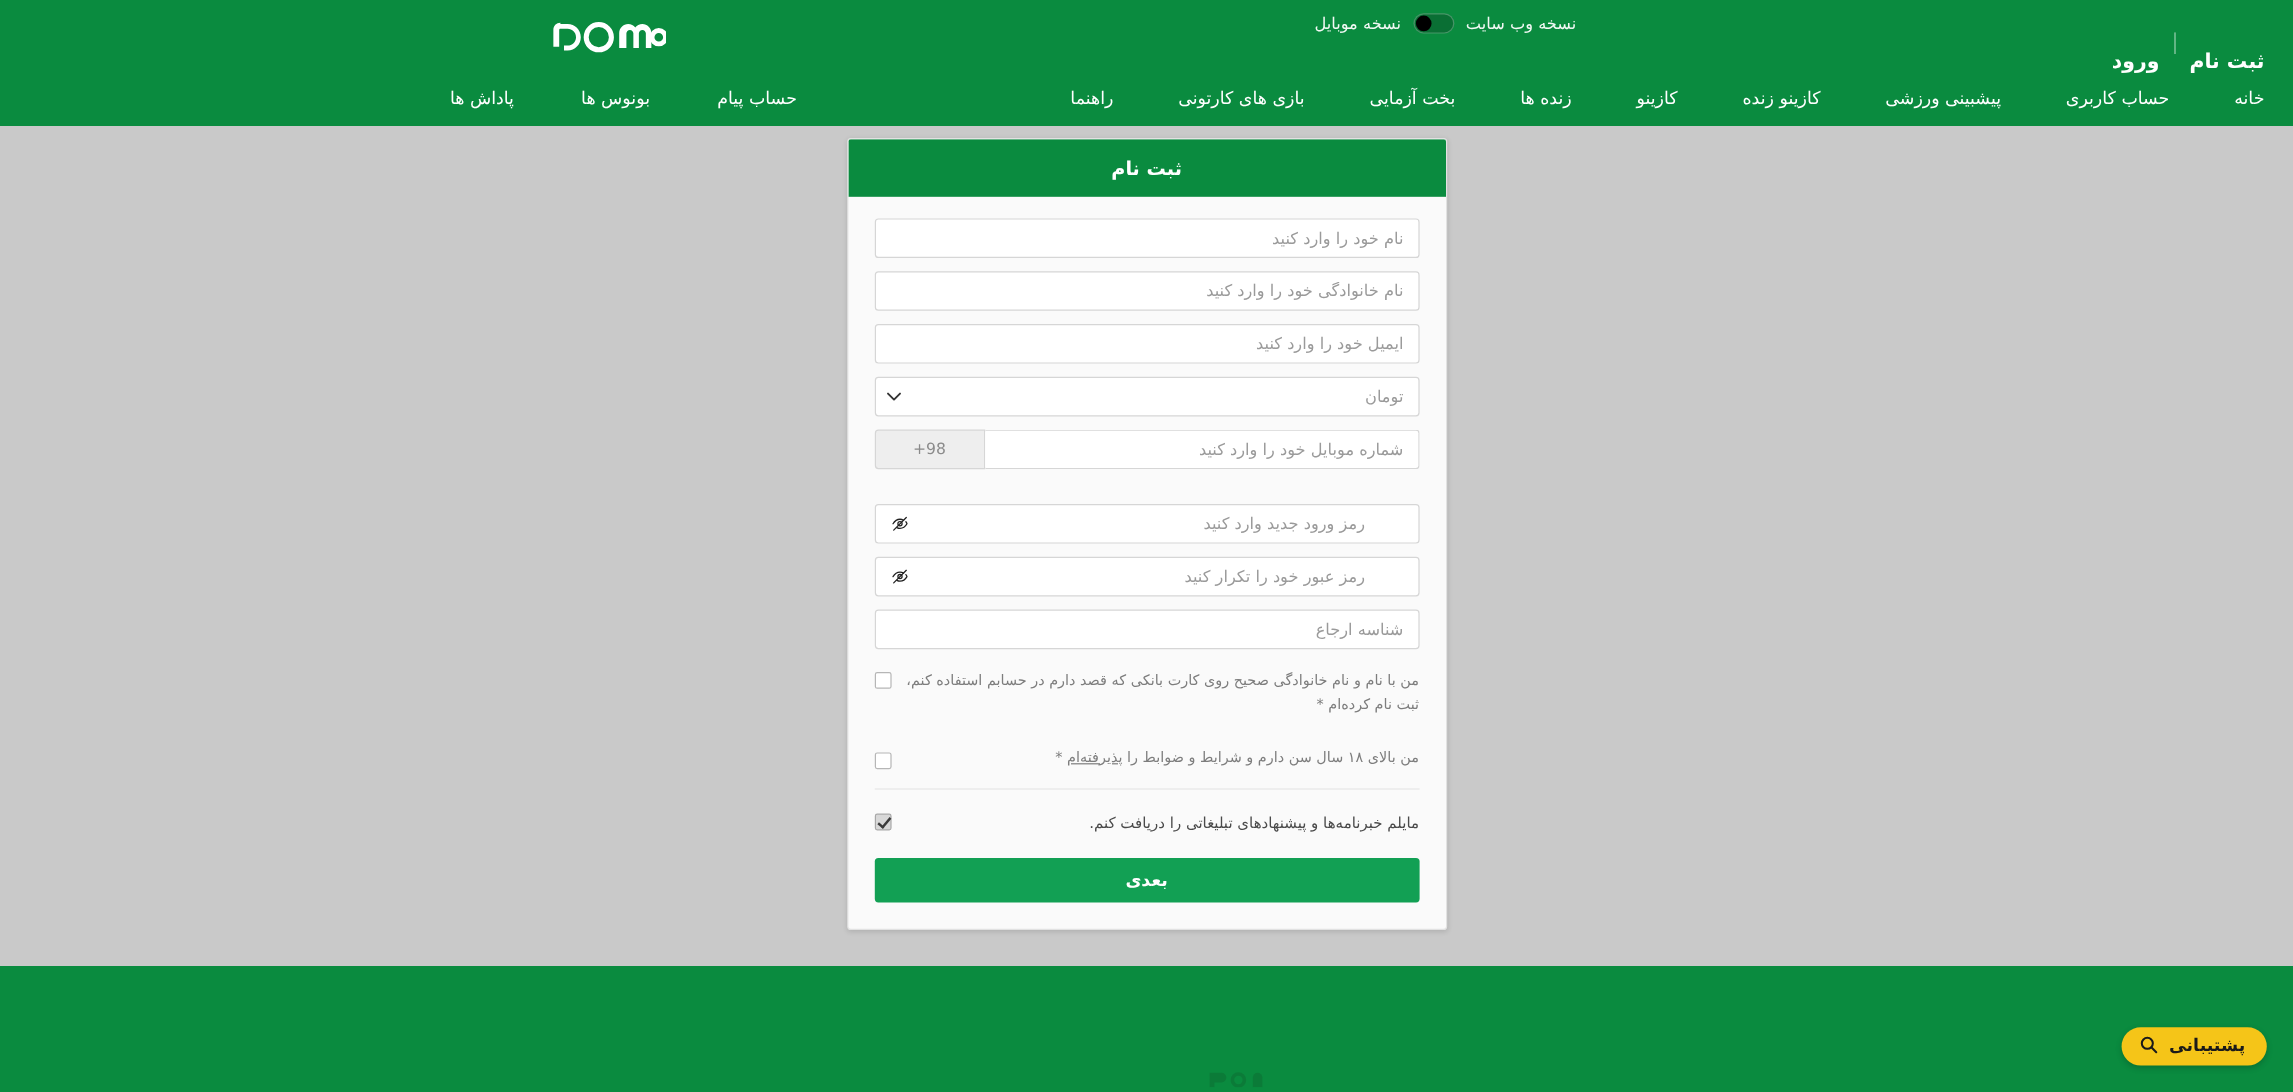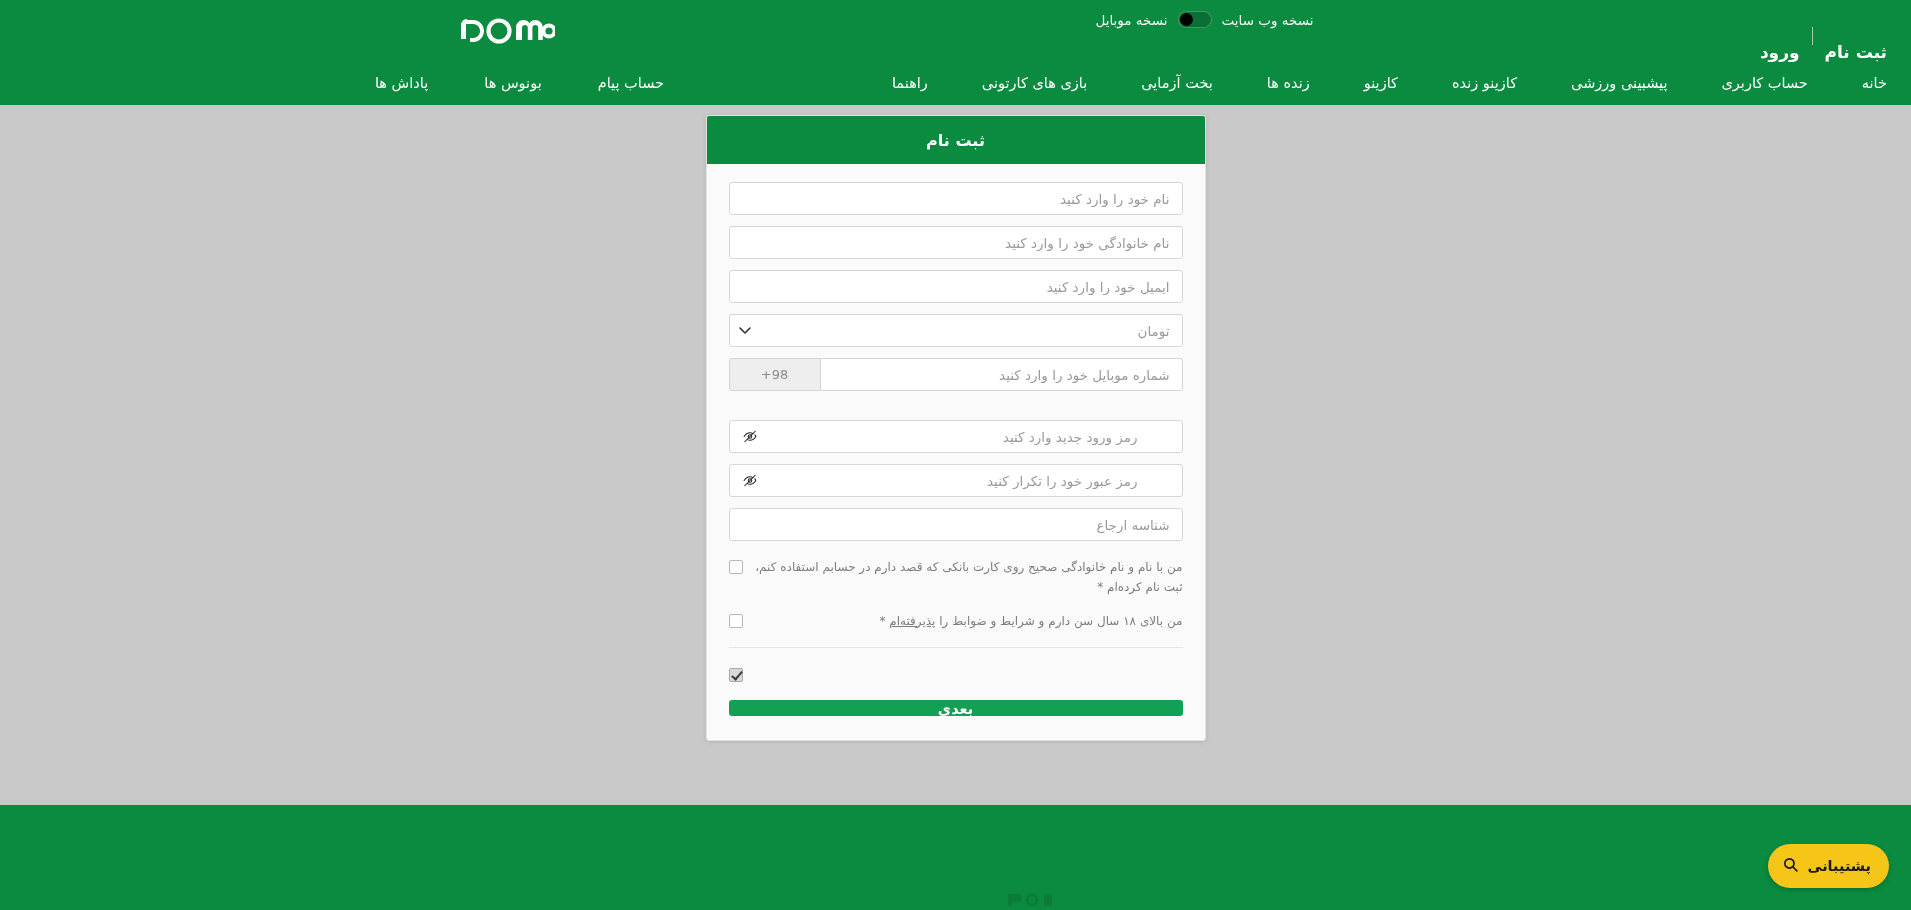--- a/index.html
+++ b/index.html
@@ -248,21 +248,21 @@
     background: none; border: none;
   }
 
   .check-row {
     display: flex;
     flex-direction: row-reverse;
     align-items: flex-start;
     gap: 10px;
     padding: 6px 0 2px 0;
   }
-  .check-row + .check-row { margin-top: 6px; }
+  .check-row + .check-row { margin-top: 16px; align-items: flex-end; }
   .cbox {
     flex: 0 0 auto;
     width: 14px; height: 14px;
     border: 1px solid #b6b6b6;
     border-radius: 2px;
     background: #fff;
     margin-top: 2px;
     cursor: pointer;
     position: relative;
   }
@@ -290,21 +290,21 @@
   .check-text .ul { text-decoration: underline; }
 
   .divider {
     height: 1px;
     background: #e6e6e6;
     margin: 14px 0 12px 0;
   }
 
   .submit-btn {
     width: 100%;
-    height: 16px;
+    height: 37px;
     background: #12a054;
     border: none;
     border-radius: 3px;
     color: #fff;
     font-size: 14.5px;
     font-weight: bold;
     cursor: pointer;
     font-family: "DejaVu Sans", "Liberation Sans", sans-serif;
     margin-top: 16px;
   }
@@ -313,21 +313,21 @@
   .footer {
     position: absolute;
     left: 0; right: 0; bottom: 0;
     height: 105px;
     background: #0a8b3f;
   }
   .support-btn {
     position: absolute;
     bottom: 22px;
     right: 22px;
-    height: 44px;
+    height: 32px;
     padding: 0 18px 0 14px;
     background: #f5c518;
     border-radius: 24px;
     display: flex;
     align-items: center;
     gap: 8px;
     cursor: pointer;
     box-shadow: 0 2px 5px rgba(0,0,0,.2);
   }
   .support-btn .label {
@@ -458,20 +458,21 @@
 
       <div class="check-row">
         <span class="cbox"></span>
         <span class="check-text"><span>من بالای ۱۸ سال سن دارم و شرایط و ضوابط را </span><span class="ul">پذیرفته‌ام</span><span> *</span></span>
       </div>
 
       <div class="divider"></div>
 
       <div class="check-row">
         <span class="cbox checked"></span>
+        <span class="check-text strong">مایلم خبرنامه‌ها و پیشنهادهای تبلیغاتی را دریافت کنم.</span>
       </div>
 
       <button class="submit-btn">بعدی</button>
     </div>
   </div>
 </div>
 
 <div class="footer">
   <div class="support-btn">
     <span class="label">پشتیبانی</span>

